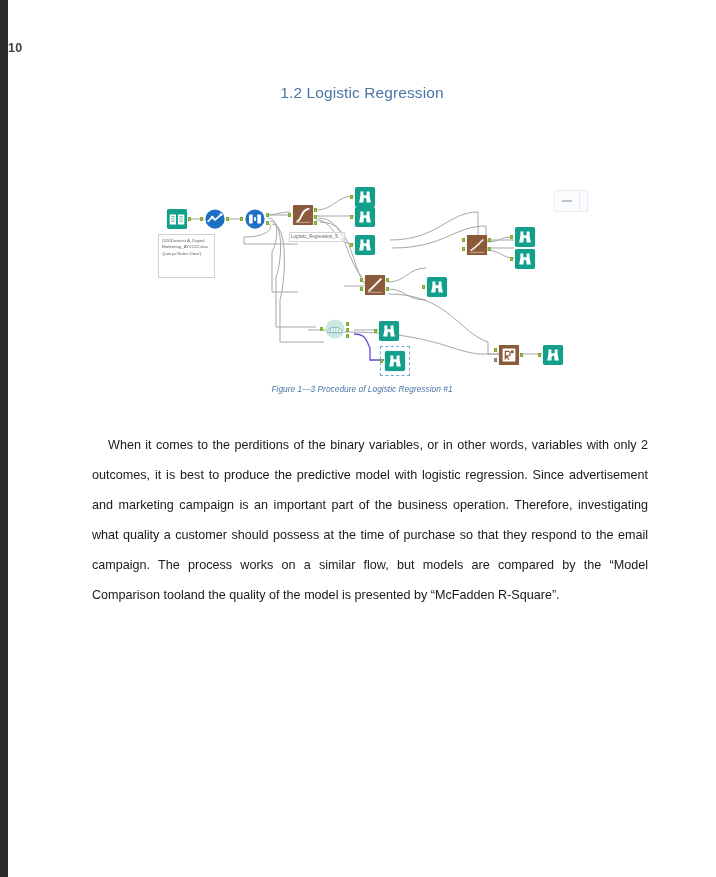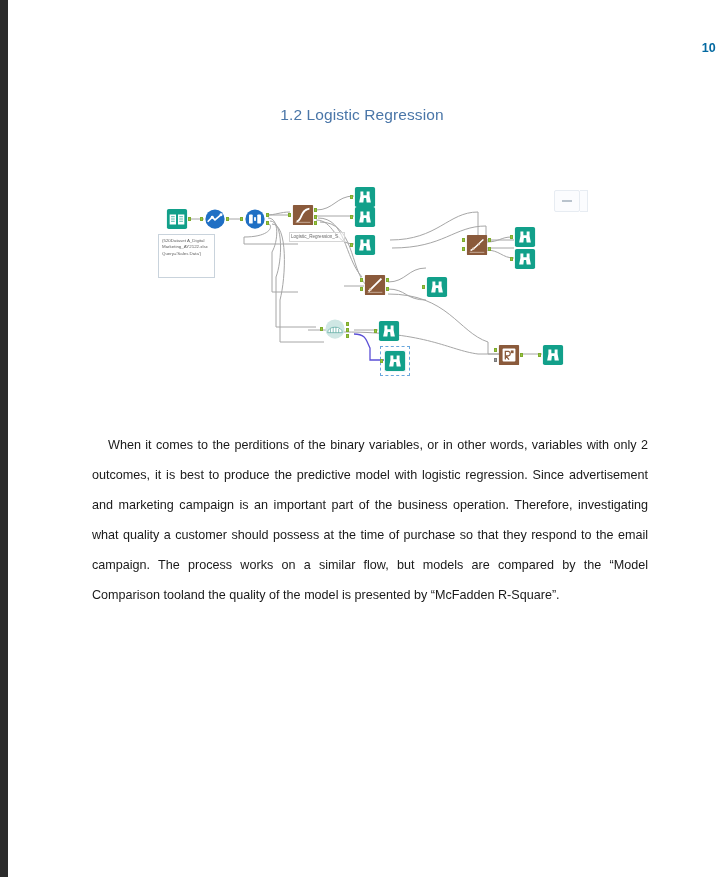--- a/index.html
+++ b/index.html
@@ -25,37 +25,35 @@
     position: absolute;
     left: 8px; top: 0;
     width: 708px; height: 877px;
     background: #ffffff;
   }
 
   .page-number {
     position: absolute;
     top: 41px;
     left: 0; right: 0;
-    text-align: right;
+    text-align: left;
     font-size: 12.5px;
     font-weight: bold;
-    color: #0369a1;
+    color: #404040;
     letter-spacing: 0.2px;
-    margin-left: 8px;
   }
 
   .heading-1 {
     position: absolute;
     top: 84px;
     left: 0; right: 0;
     text-align: center;
     font-size: 15.5px;
     color: #4a76a8;
     letter-spacing: 0.1px;
-    margin-top: 22px;
   }
 
   .heading-2 {
     position: absolute;
     top: 141px;
     left: 0; right: 0;
     text-align: center;
     font-size: 12.5px;
     font-style: italic;
     color: #4a76a8;
@@ -408,16 +406,17 @@
         </svg>
         <div class="port" style="left:-4px; top:9px;"></div>
       </div>
 
       <div class="collapse-widget"></div>
       <div class="collapse-widget-tail"></div>
 
     </div>
   </div>
 
+  <div class="figure-caption">Figure 1—3 Procedure of Logistic Regression #1</div>
 
   <p class="body-text">When it comes to the perditions of the binary variables, or in other words, variables with only 2 outcomes, it is best to produce the predictive model with logistic regression. Since advertisement and marketing campaign is an important part of the business operation. Therefore, investigating what quality a customer should possess at the time of purchase so that they respond to the email campaign. The process works on a similar flow, but models are compared by the “Model Comparison tooland the quality of the model is presented by “McFadden R-Square”.</p>
 
 </div>
 
 </body></html>

